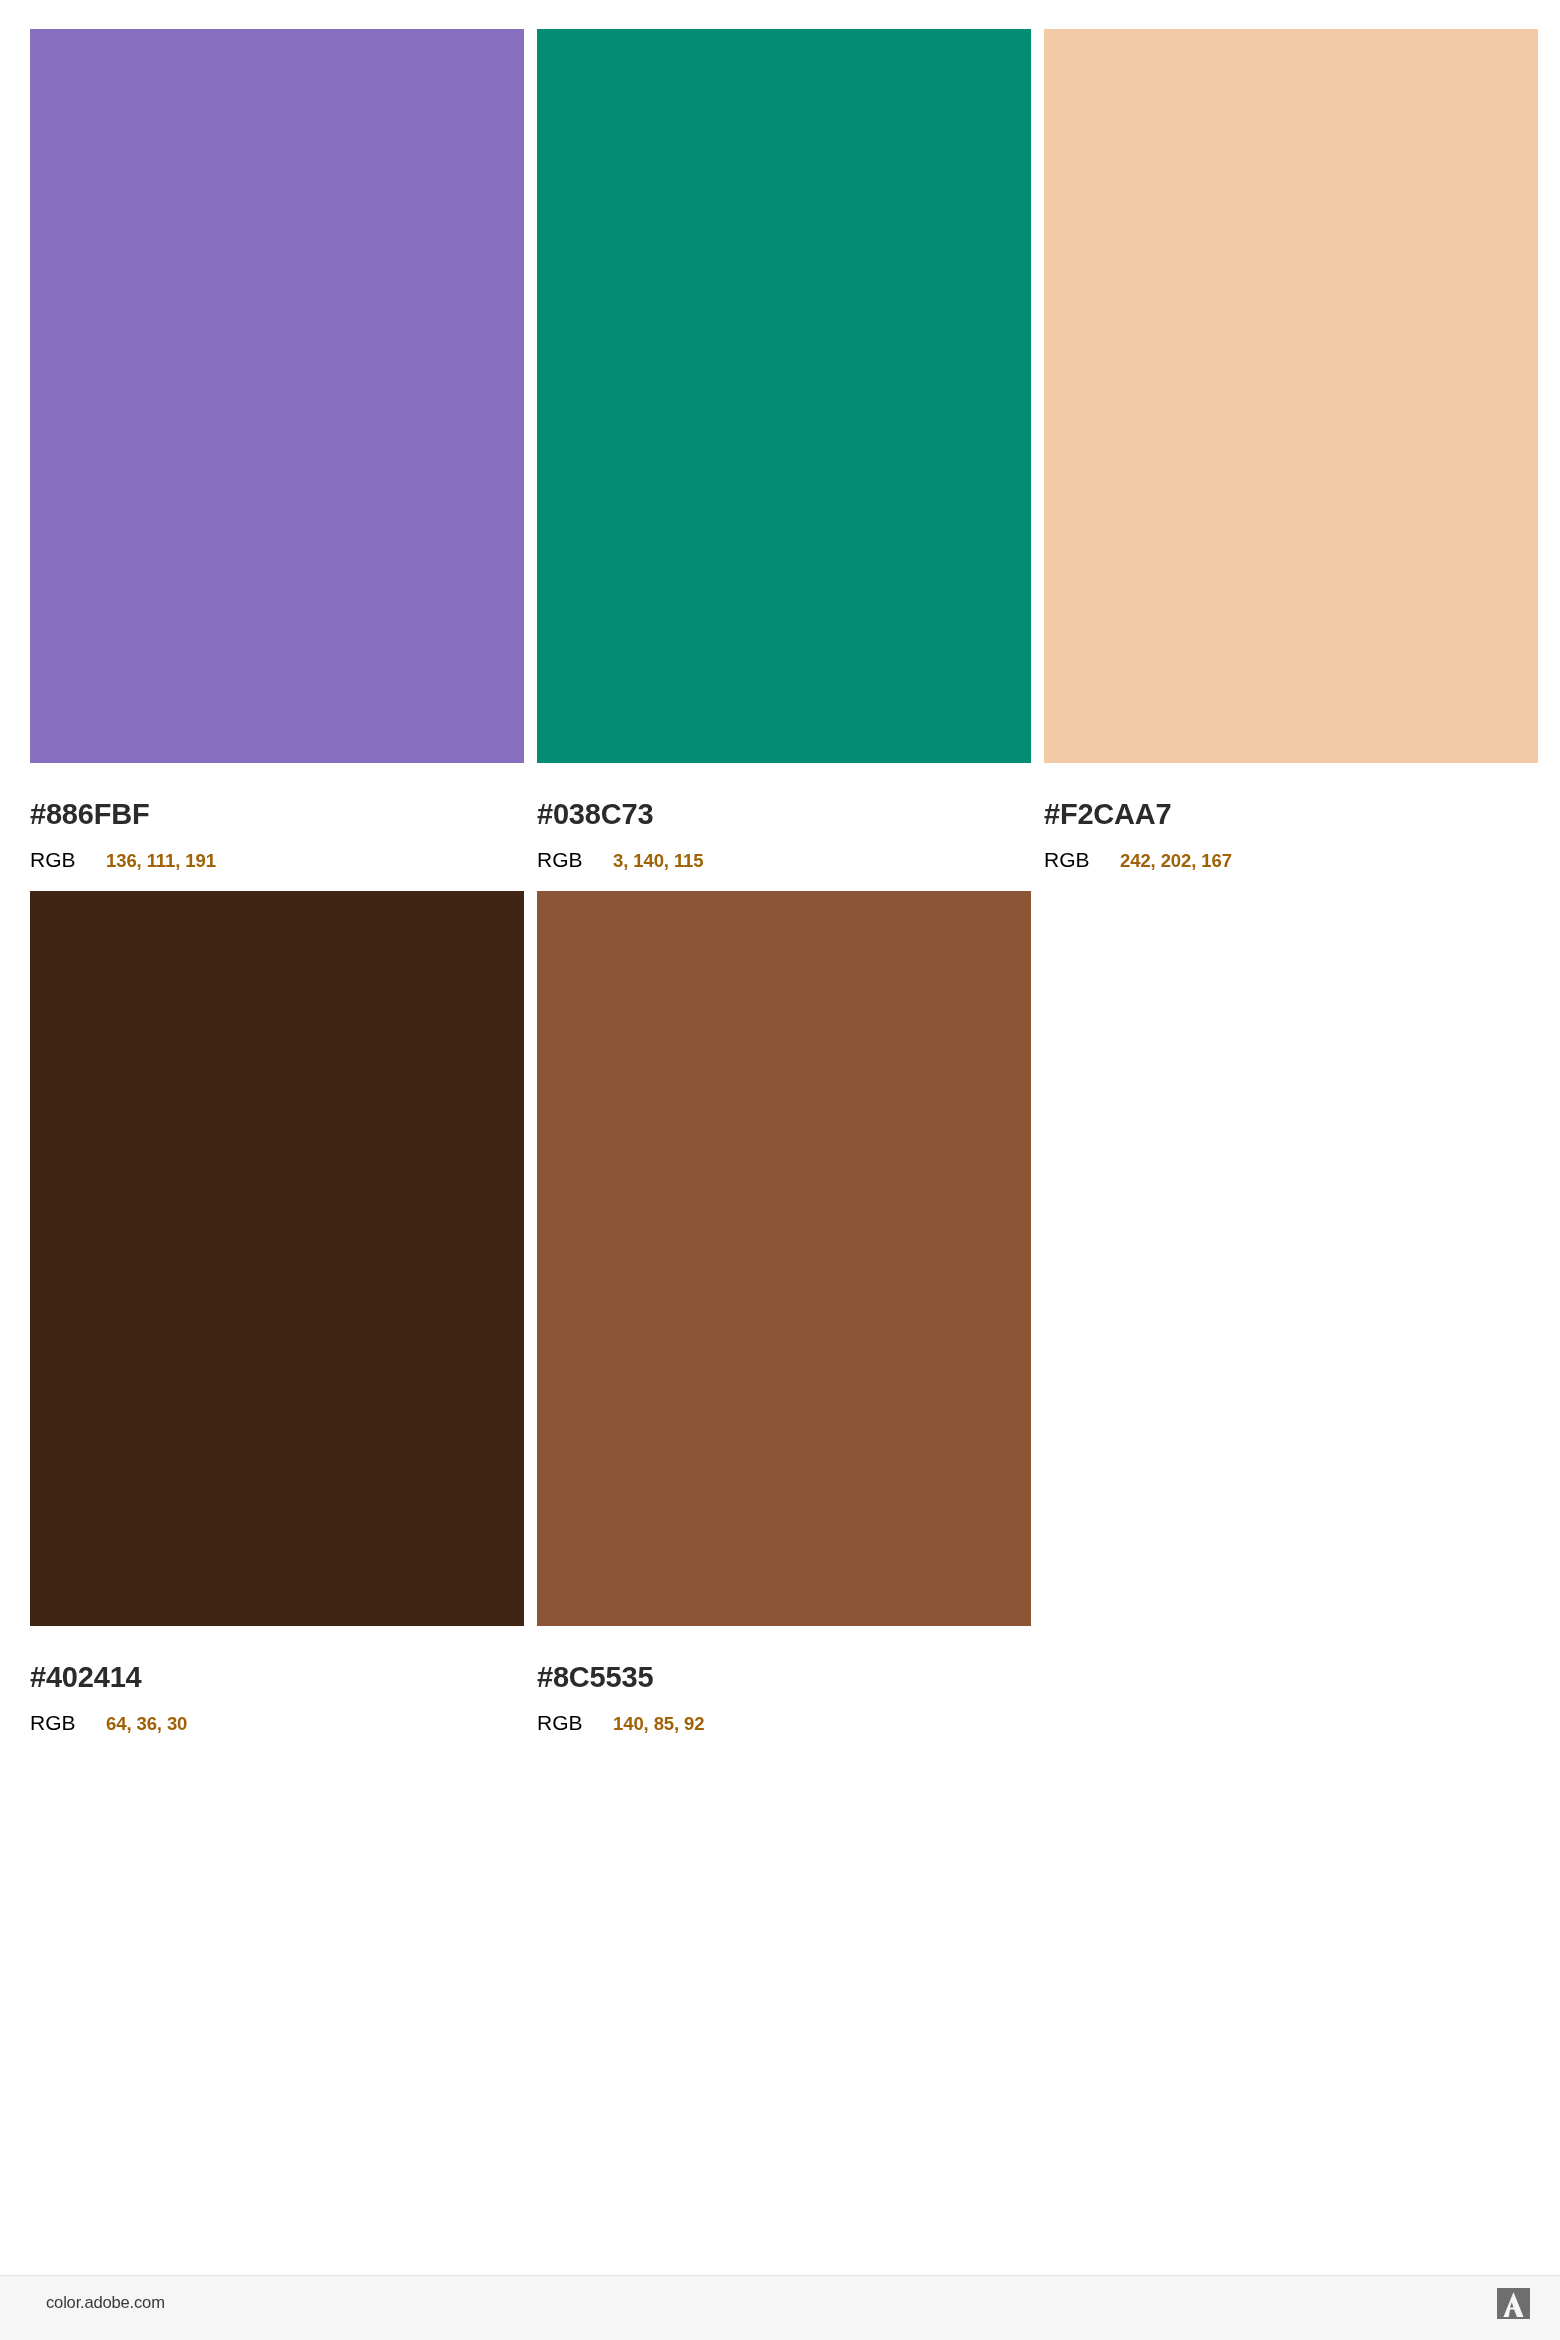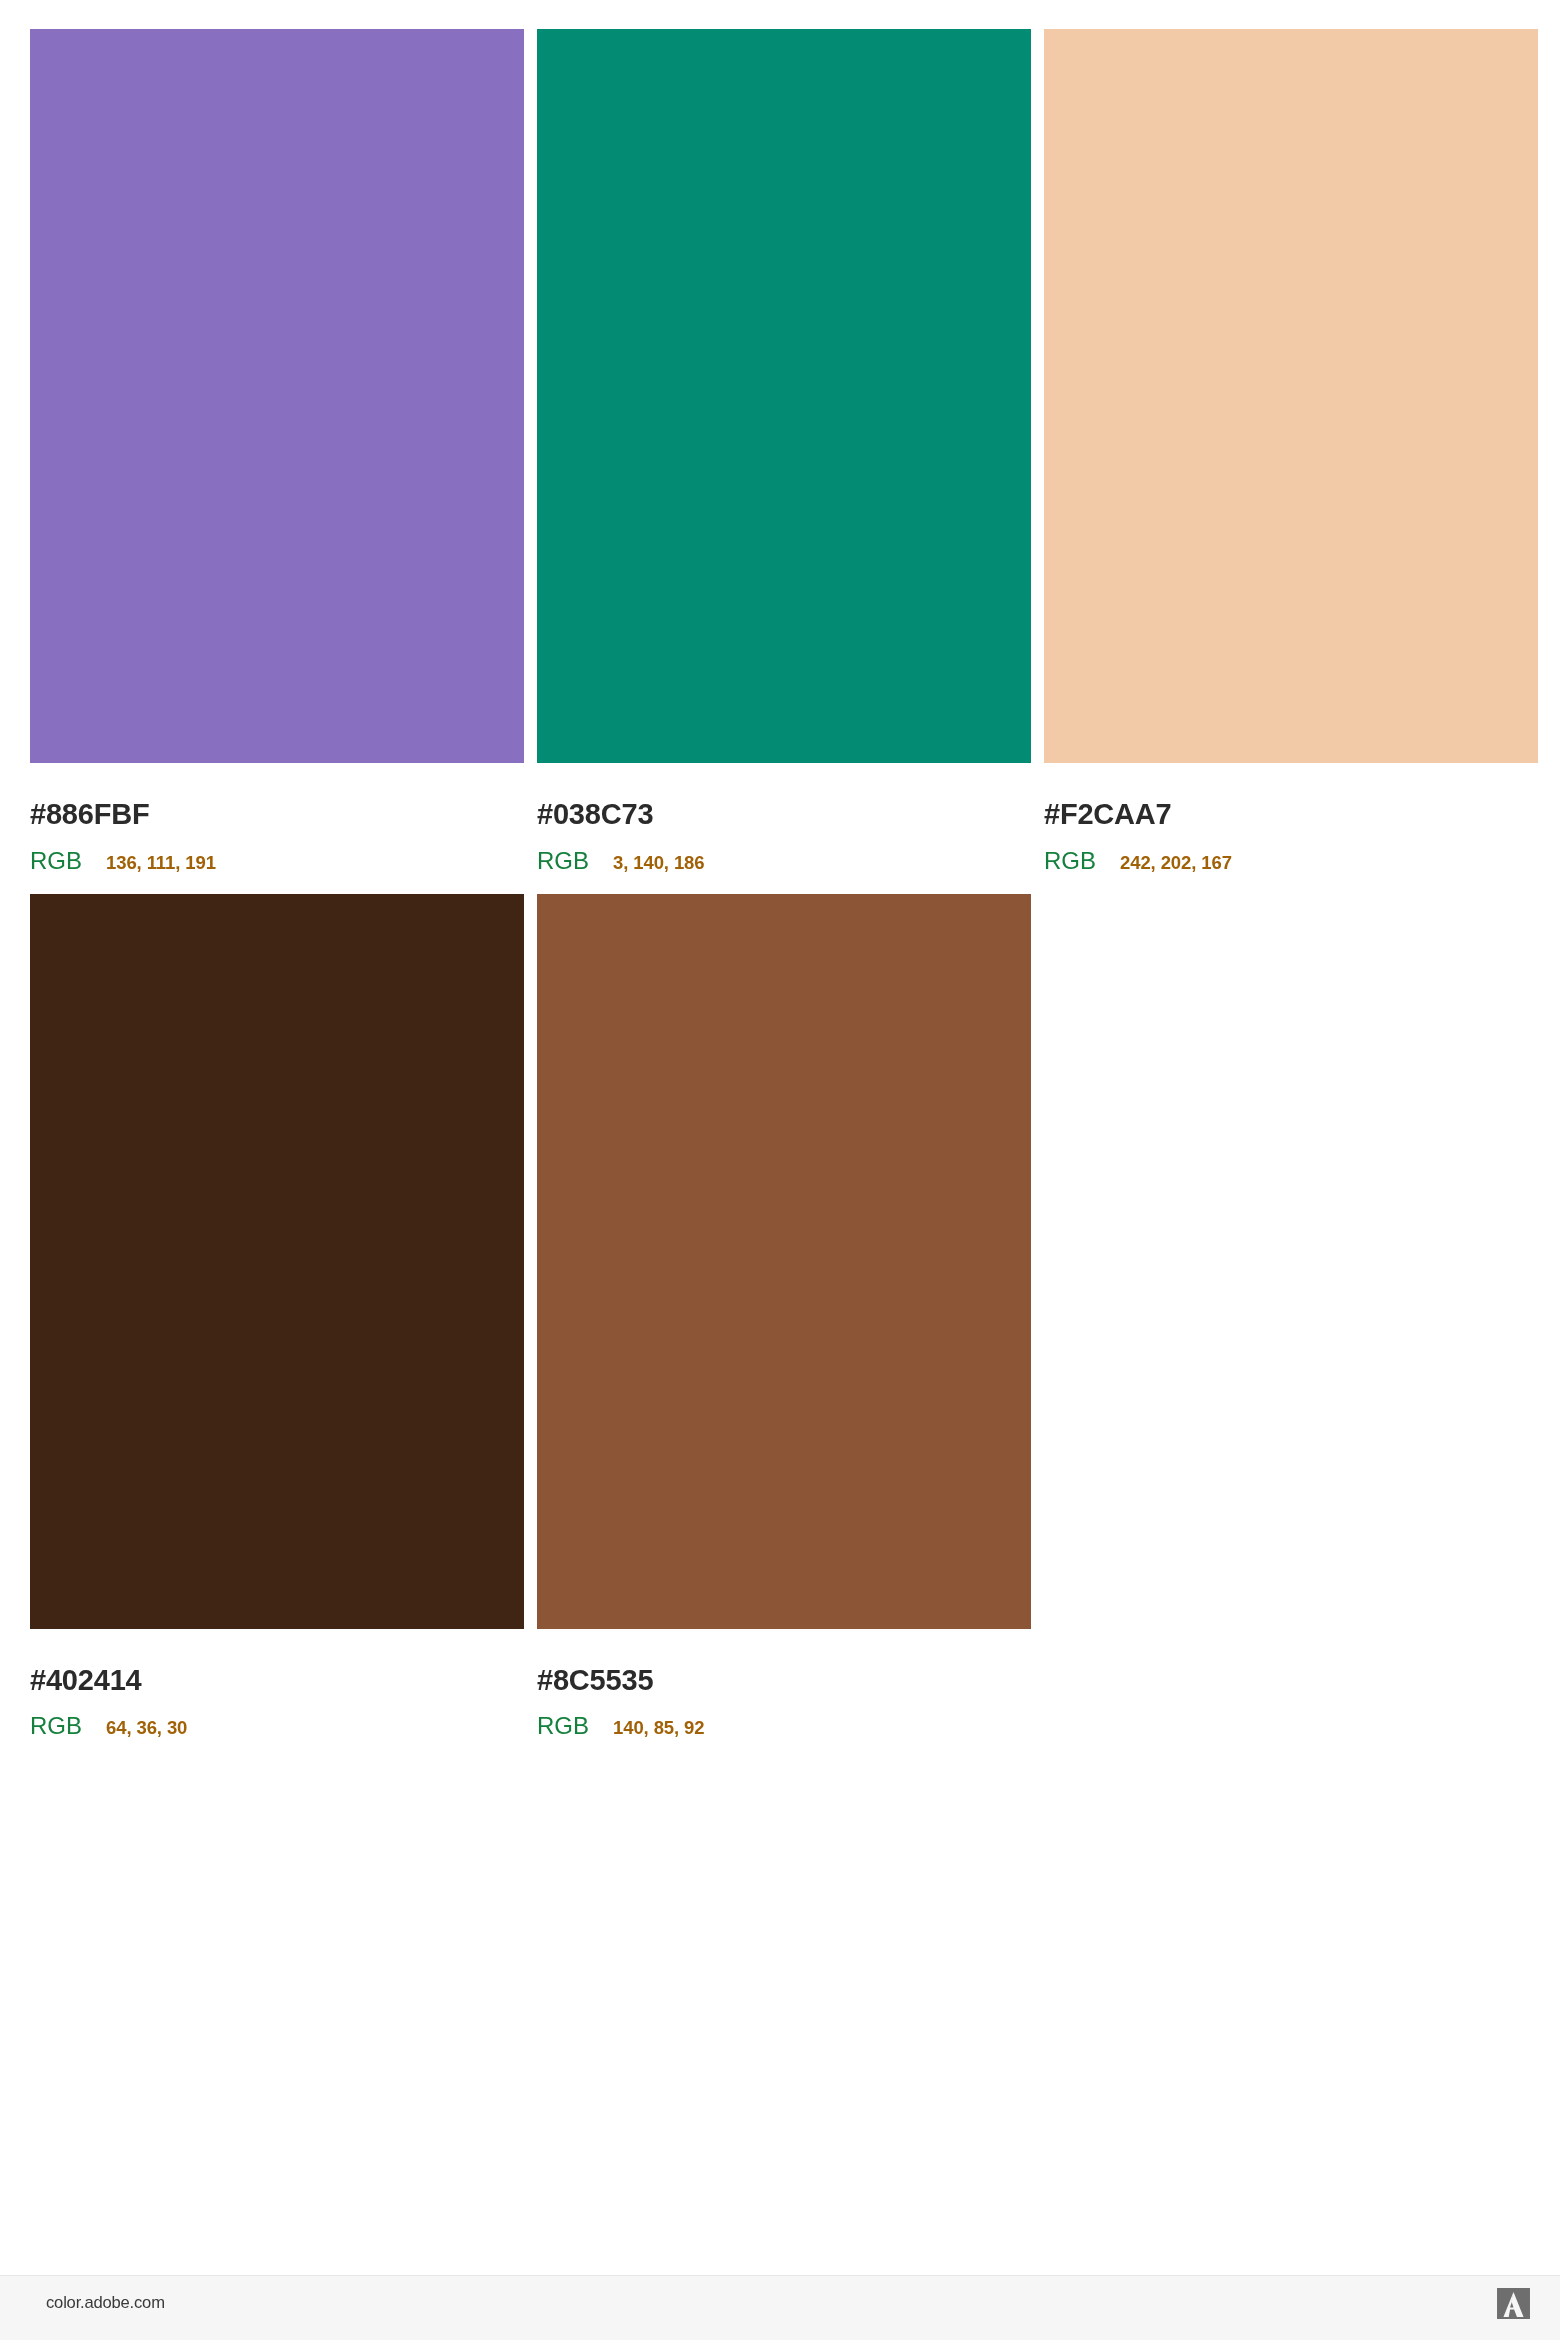--- a/index.html
+++ b/index.html
@@ -69,23 +69,23 @@
   }
 
   .rgbline {
     margin-top: 19.5px;
     display: flex;
     align-items: baseline;
     line-height: 1;
   }
 
   .rgb-label {
-    font-size: 24px;
+    font-size: 21px;
     font-weight: normal;
-    color: #15803d;
+    color: #000000;
     width: 76px;
     flex: 0 0 76px;
     font-family: "Liberation Sans", sans-serif;
   }
 
   .rgb-value {
     font-size: 18.5px;
     font-weight: bold;
     color: #a16207;
     letter-spacing: -0.1px;
@@ -143,21 +143,21 @@
           </div>
         </div>
       </div>
 
       <div class="cell">
         <div class="chip" style="background-color: rgb(3, 140, 115);"></div>
         <div class="meta">
           <div class="hex">#038C73</div>
           <div class="rgbline">
             <span class="rgb-label">RGB</span>
-            <span class="rgb-value">3, 140, 186</span>
+            <span class="rgb-value">3, 140, 115</span>
           </div>
         </div>
       </div>
 
       <div class="cell">
         <div class="chip" style="background-color: rgb(242, 202, 167);"></div>
         <div class="meta">
           <div class="hex">#F2CAA7</div>
           <div class="rgbline">
             <span class="rgb-label">RGB</span>

